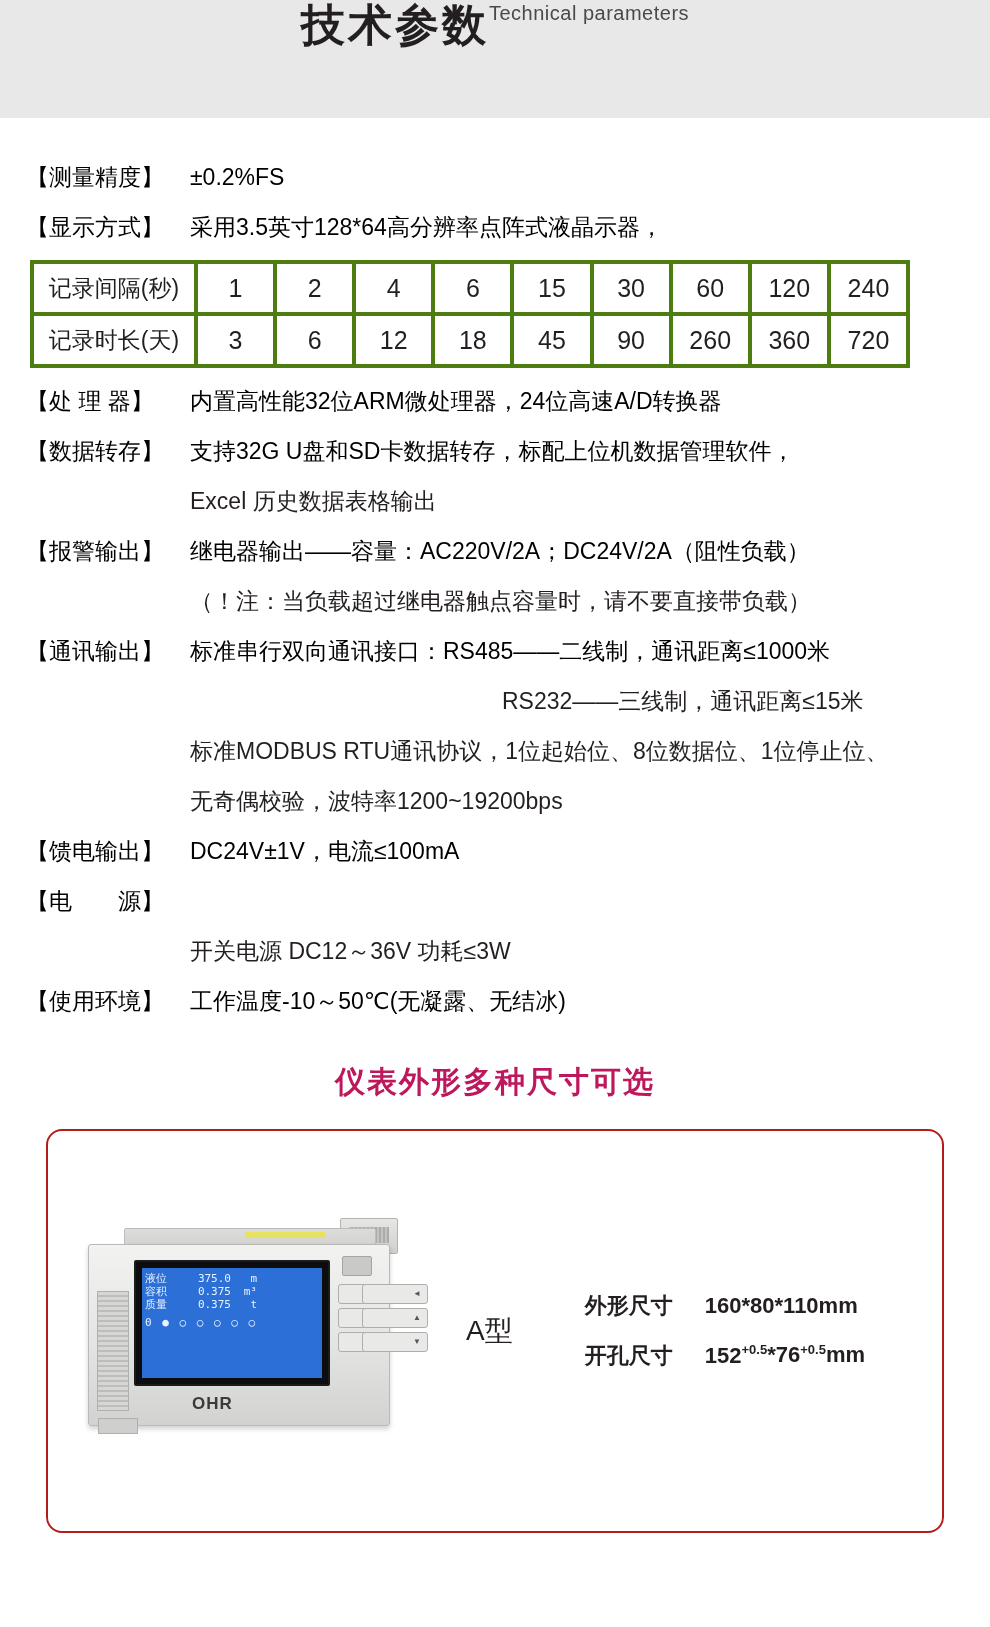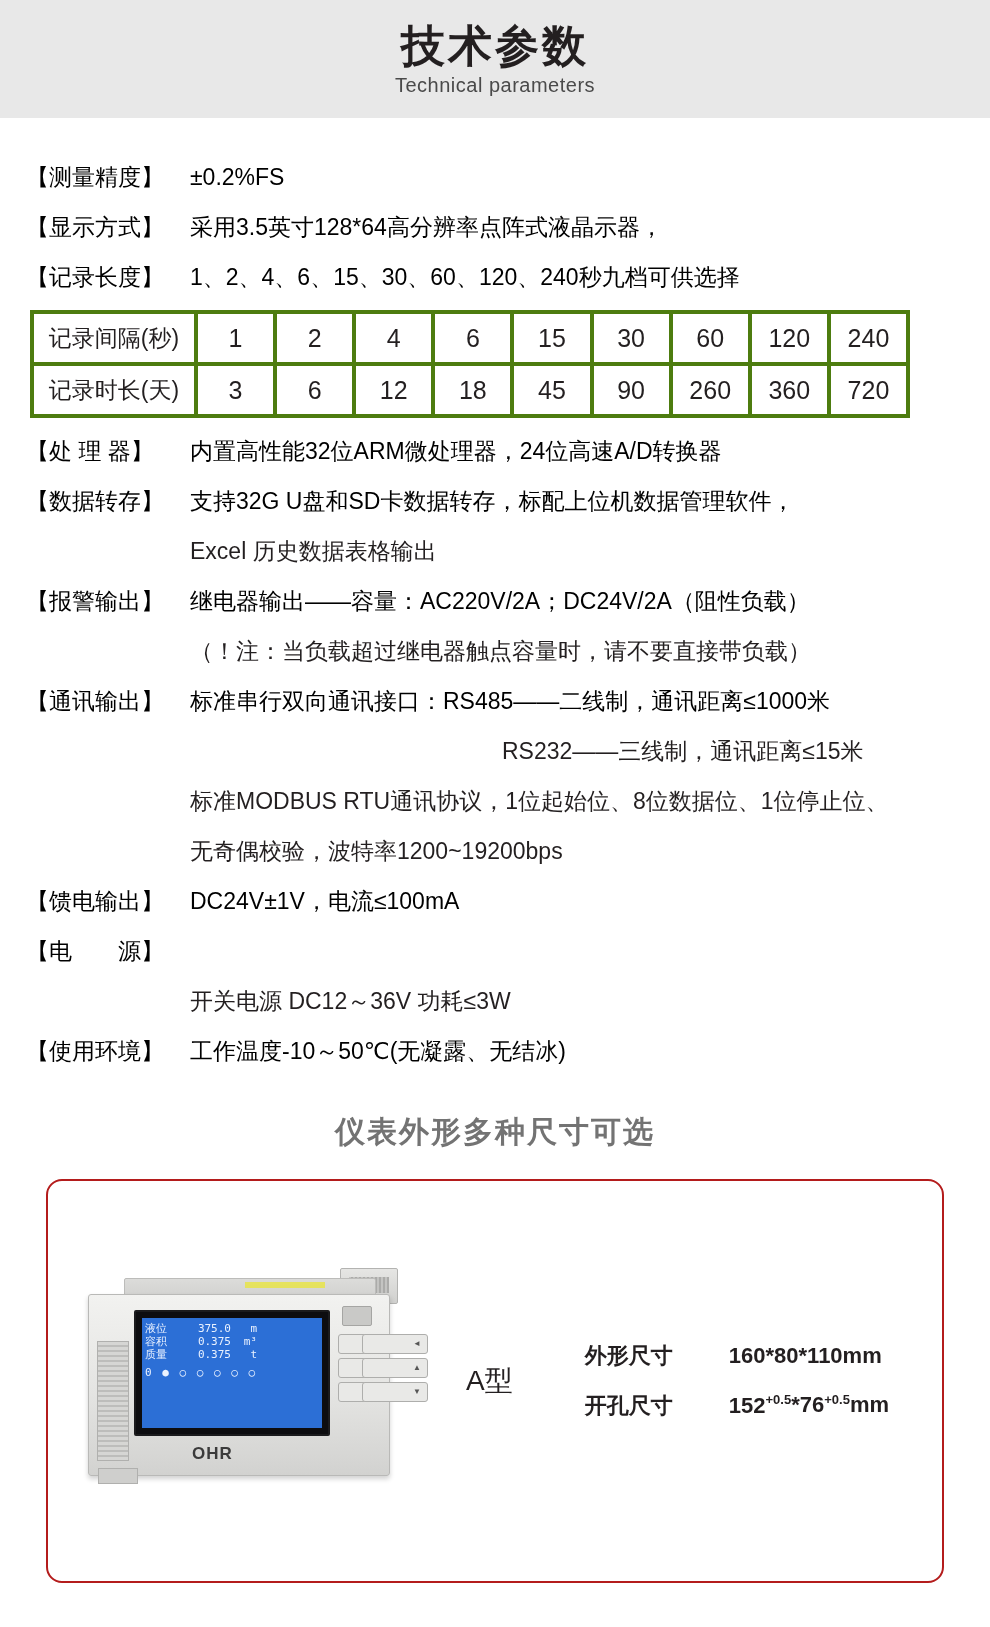--- a/index.html
+++ b/index.html
@@ -16,22 +16,21 @@
     width: 990px;
     position: relative;
     overflow: hidden;
   }
 
   
   .header {
     background: #e8e8e8;
     height: 118px;
     display: flex;
-    flex-direction: column;
-    align-items: center;
+    align-items: flex-start;
     justify-content: center;
   }
   .header .title-cn {
     font-size: 44px;
     font-weight: bold;
     letter-spacing: 3px;
     color: #231f20;
     line-height: 1.15;
   }
   .header .title-en {
@@ -102,21 +101,21 @@
   table.rec-table td.head-cell {
     width: 160px;
     font-size: 23px;
   }
 
   
   .sub-heading {
     text-align: center;
     font-size: 30px;
     font-weight: bold;
-    color: #737373;
+    color: #be185d;
     margin-top: 36px;
     letter-spacing: 2px;
   }
 
   
   .product-panel {
     margin: 26px 46px 40px 46px;
     border: 2px solid #b41c1c;
     border-radius: 16px;
     height: 400px;
@@ -276,21 +275,21 @@
     font-size: 22px;
     font-weight: bold;
     color: #231f20;
     line-height: 44px;
     white-space: nowrap;
   }
   .dim-row .dim-label {
     display: inline-block;
     min-width: 110px;
   }
-  .dim-val { margin-left: 28px; text-align: right; }
+  .dim-val { margin-left: 4px; text-align: right; }
   sup.tol {
     font-size: 13px;
     vertical-align: super;
     font-weight: bold;
   }
 </style>
 </head>
 <body>
 
 <div class="page">
@@ -305,24 +304,20 @@
     <div class="spec-row">
       <div class="spec-label">【测量精度】</div>
       <div class="spec-value indent-1">±0.2%FS</div>
     </div>
 
     <div class="spec-row">
       <div class="spec-label">【显示方式】</div>
       <div class="spec-value indent-1">采用3.5英寸128*64高分辨率点阵式液晶示器，</div>
     </div>
 
-    <div class="spec-row">
-      <div class="spec-label">【记录长度】</div>
-      <div class="spec-value indent-1">1、2、4、6、15、30、60、120、240秒九档可供选择</div>
-    </div>
 
     <div class="table-wrap">
       <table class="rec-table">
         <tbody>
           <tr>
             <td class="head-cell">记录间隔(秒)</td>
             <td>1</td>
             <td>2</td>
             <td>4</td>
             <td>6</td>

